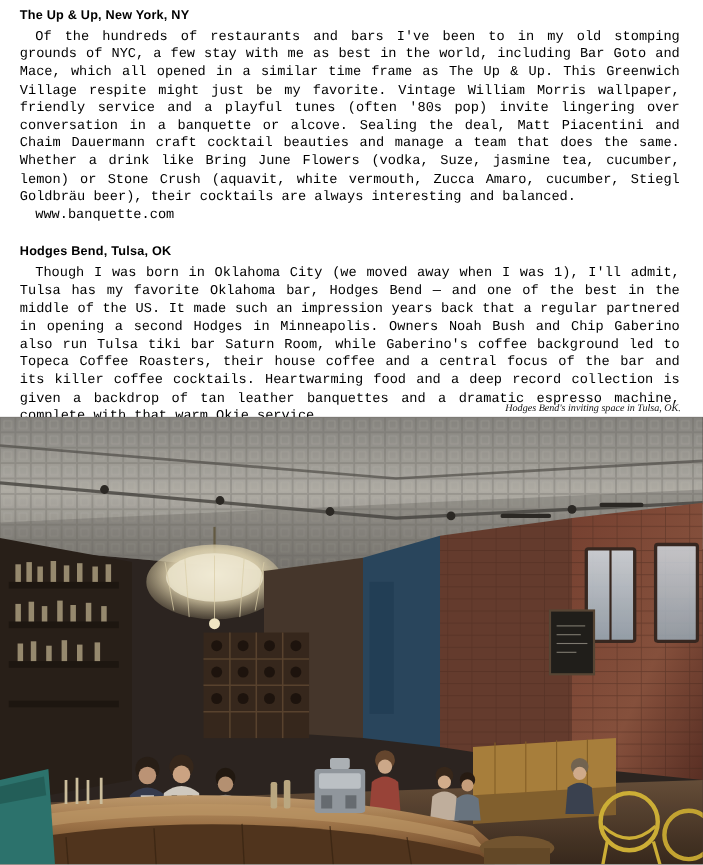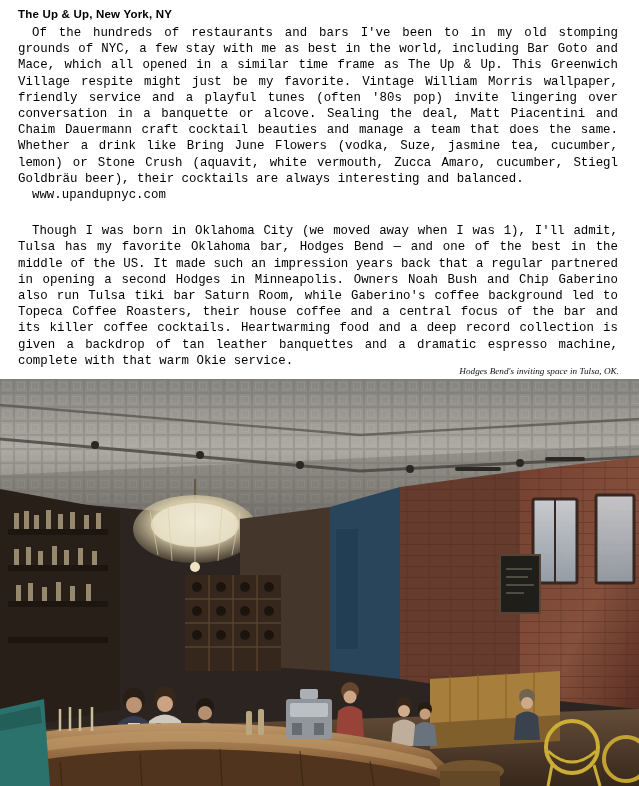--- a/index.html
+++ b/index.html
@@ -70,24 +70,25 @@
 </head>
 <body>
 
 <div class="page">
 
   <div class="text-col">
 
     <div class="entry">
       <h2 class="entry-heading">The Up &amp; Up, New York, NY</h2>
       <p class="entry-body">Of the hundreds of restaurants and bars I've been to in my old stomping grounds of NYC, a few stay with me as best in the world, including Bar Goto and Mace, which all opened in a similar time frame as The Up &amp; Up. This Greenwich Village respite might just be my favorite. Vintage William Morris wallpaper, friendly service and a playful tunes (often '80s pop) invite lingering over conversation in a banquette or alcove. Sealing the deal, Matt Piacentini and Chaim Dauermann craft cocktail beauties and manage a team that does the same. Whether a drink like Bring June Flowers (vodka, Suze, jasmine tea, cucumber, lemon) or Stone Crush (aquavit, white vermouth, Zucca Amaro, cucumber, Stiegl Goldbräu beer), their cocktails are always interesting and balanced.</p>
-      <p class="entry-body url">www.upandupnyc.com</p>
+      <p class="entry-body url">www.banquette.com</p>
     </div>
 
     <div class="entry">
+      <h2 class="entry-heading">Hodges Bend, Tulsa, OK</h2>
       <p class="entry-body">Though I was born in Oklahoma City (we moved away when I was 1), I'll admit, Tulsa has my favorite Oklahoma bar, Hodges Bend — and one of the best in the middle of the US. It made such an impression years back that a regular partnered in opening a second Hodges in Minneapolis. Owners Noah Bush and Chip Gaberino also run Tulsa tiki bar Saturn Room, while Gaberino's coffee background led to Topeca Coffee Roasters, their house coffee and a central focus of the bar and its killer coffee cocktails. Heartwarming food and a deep record collection is given a backdrop of tan leather banquettes and a dramatic espresso machine, complete with that warm Okie service.</p>
     </div>
 
   </div>
 
   <div class="caption">Hodges Bend's inviting space in Tulsa, OK.</div>
 
   <div class="photo">
     <svg width="639" height="407" viewBox="0 0 639 407" xmlns="http://www.w3.org/2000/svg" role="img">
       <defs>

